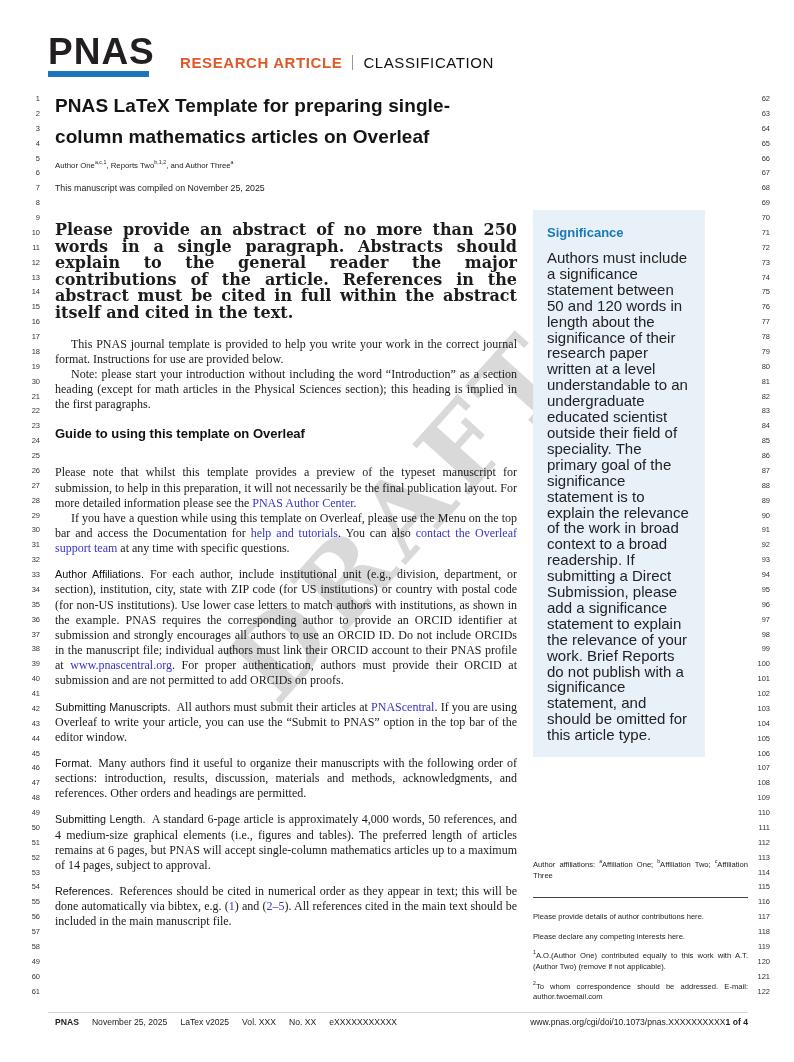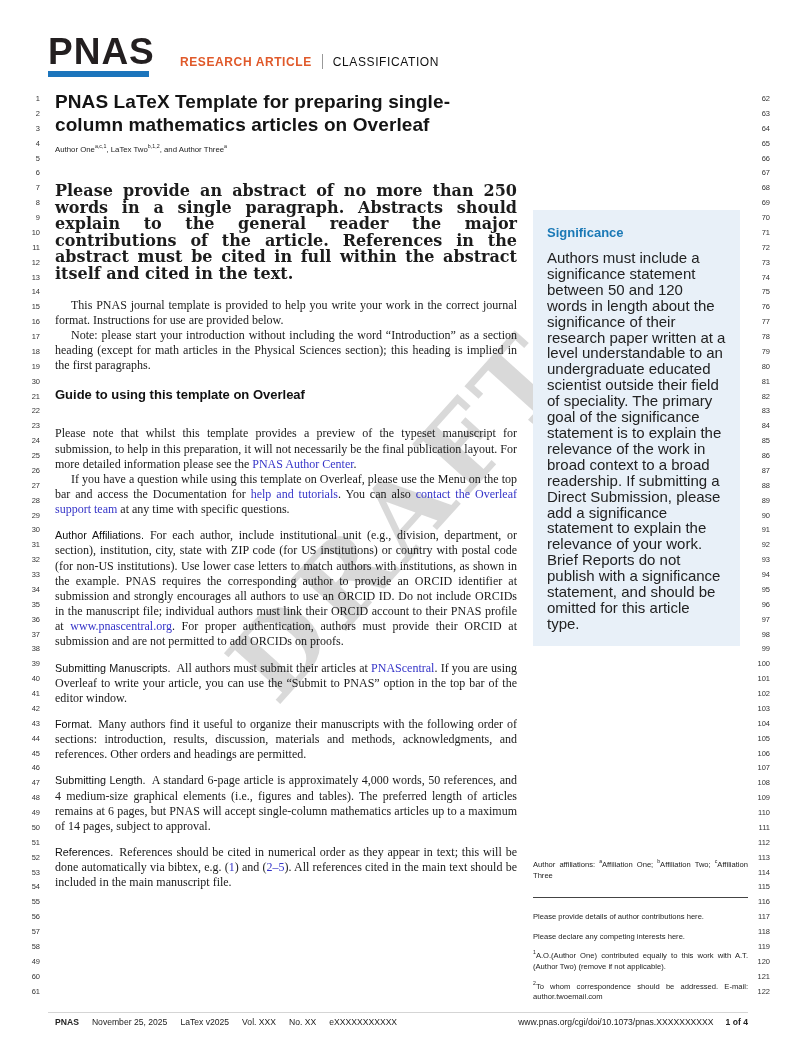--- a/index.html
+++ b/index.html
@@ -21,38 +21,38 @@
   
   .logo-wrap { position:absolute; left:48px; top:33px; }
   .logo-text {
     font-family:"Liberation Sans", sans-serif; font-weight:bold;
     font-size:37px; line-height:37px; letter-spacing:1px; color:#231f20;
   }
   .logo-bar { width:101px; height:6px; background:#1c75bc; margin-top:1px; }
   .header-meta {
     position:absolute; left:180px; top:54px;
     display:flex; align-items:center; gap:10px;
-    font-family:"Liberation Sans", sans-serif; font-size:12px; letter-spacing:0.6px;
+    font-family:"Liberation Sans", sans-serif; font-size:15px; letter-spacing:0.6px;
   }
   .research-article { color:#e0592a; font-weight:bold; }
   .classification { color:#111; }
   .vdivider { width:1px; height:15px; background:#999; }
   
   .linenos {
     position:absolute; top:92px; width:20px;
     font-family:"Liberation Sans", sans-serif; font-size:7.5px; color:#333;
     line-height:14.88px; text-align:right;
   }
   .linenos-left  { left:20px; }
   .linenos-right { left:750px; }
   
   .leftcol { position:absolute; left:55px; top:90px; width:462px; }
   .doc-title {
     font-family:"Liberation Sans", sans-serif; font-weight:bold;
-    font-size:19px; line-height:23px; color:#141414; letter-spacing:0.1px;
+    font-size:19px; line-height:31px; color:#141414; letter-spacing:0.1px;
   }
   .authors {
     margin-top:9px; font-family:"Liberation Sans", sans-serif;
     font-size:7.8px; color:#222;
   }
   .compiled {
     margin-top:13px; font-family:"Liberation Sans", sans-serif;
     font-size:8.8px; color:#222;
   }
   .abstract {
@@ -75,21 +75,21 @@
   .after-heading { margin-top:24px; }
   .section-par { margin-top:11px; }
   .run-in {
     font-family:"Liberation Sans", sans-serif; font-weight:normal;
     font-size:10.8px; margin-right:6px; color:#111;
   }
   .seg-l { color:#3534c8; }
   .seg-sup { vertical-align:super; font-size:68%; line-height:0; }
   
   .sig-box {
-    position:absolute; left:533px; top:210px; width:207px; box-sizing:border-box;
+    position:absolute; left:533px; top:210px; width:172px; box-sizing:border-box;
     background:#e8f0f8; padding:15px 14px 14px 14px;
   }
   .sig-title {
     font-family:"Liberation Sans", sans-serif; font-weight:bold;
     font-size:13px; color:#1b79b6; margin-bottom:10px;
   }
   .sig-body {
     font-family:"Liberation Sans", sans-serif; font-size:15px;
     line-height:15.9px; color:#222;
   }
@@ -104,21 +104,21 @@
   .footer-rule {
     position:absolute; left:48px; top:1004px; width:700px;
     border:none; border-top:1px solid #d5d5d5;
   }
   .footer {
     position:absolute; left:48px; top:1017px; width:700px;
     display:flex; justify-content:space-between;
     font-family:"Liberation Sans", sans-serif; font-size:8.6px; color:#222;
   }
   .footer-left  { display:flex; gap:13px; align-items:baseline; padding-left:7px; }
-  .footer-right { display:flex; gap:12px; align-items:baseline;text-align:center; }
+  .footer-right { display:flex; gap:0; align-items:baseline;text-align:center; }
   .footer-brand, .footer-page { font-weight:bold; }
 </style>
 </head>
 <body>
 
 <div class="page">
 
   <div class="watermark">DRAFT</div>
 
   <div class="content">
@@ -255,21 +255,22 @@
         <div>117</div>
         <div>118</div>
         <div>119</div>
         <div>120</div>
         <div>121</div>
         <div>122</div>
       </div>
 
     <div class="leftcol">
       <div class="doc-title">PNAS LaTeX Template for preparing single-column mathematics articles on Overleaf</div>
-      <div class="authors"><span>Author One</span><span class="seg-sup">a,c,1</span><span>, LaTex Two</span><span class="seg-sup">b,1,2</span><span>, and Author Three</span><span class="seg-sup">a</span></div>
+      <div class="authors"><span>Author One</span><span class="seg-sup">a,c,1</span><span>, Reports Two</span><span class="seg-sup">b,1,2</span><span>, and Author Three</span><span class="seg-sup">a</span></div>
+      <div class="compiled">This manuscript was compiled on November 25, 2025</div>
       <div class="abstract">Please provide an abstract of no more than 250 words in a single paragraph. Abstracts should explain to the general reader the major contributions of the article. References in the abstract must be cited in full within the abstract itself and cited in the text.</div>
 
       <p class="body-par first-par indent">This PNAS journal template is provided to help you write your work in the correct journal format. Instructions for use are provided below.</p>
       <p class="body-par indent">Note: please start your introduction without including the word “Introduction” as a section heading (except for math articles in the Physical Sciences section); this heading is implied in the first paragraphs.</p>
 
       <div class="section-heading">Guide to using this template on Overleaf</div>
       <p class="body-par after-heading"><span>Please note that whilst this template provides a preview of the typeset manuscript for submission, to help in this preparation, it will not necessarily be the final publication layout. For more detailed information please see the </span><span class="seg-l">PNAS Author Center</span><span>.</span></p>
       <p class="body-par indent"><span>If you have a question while using this template on Overleaf, please use the Menu on the top bar and access the Documentation for </span><span class="seg-l">help and tutorials</span><span>. You can also </span><span class="seg-l">contact the Overleaf support team</span><span> at any time with specific questions.</span></p>
 
       <p class="body-par section-par">

